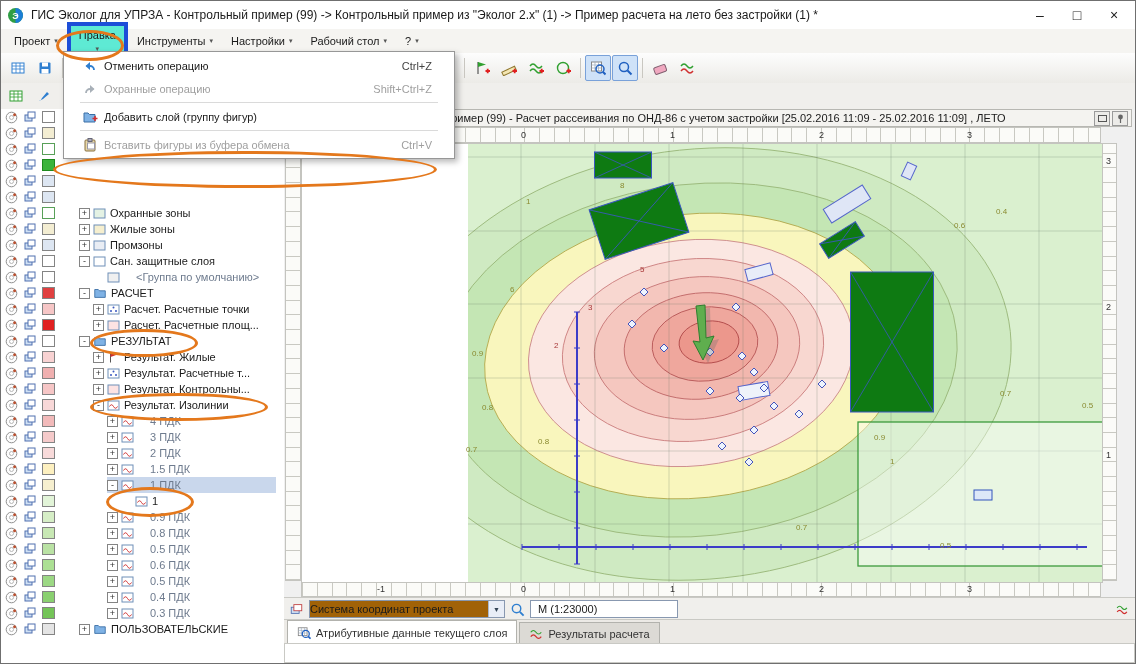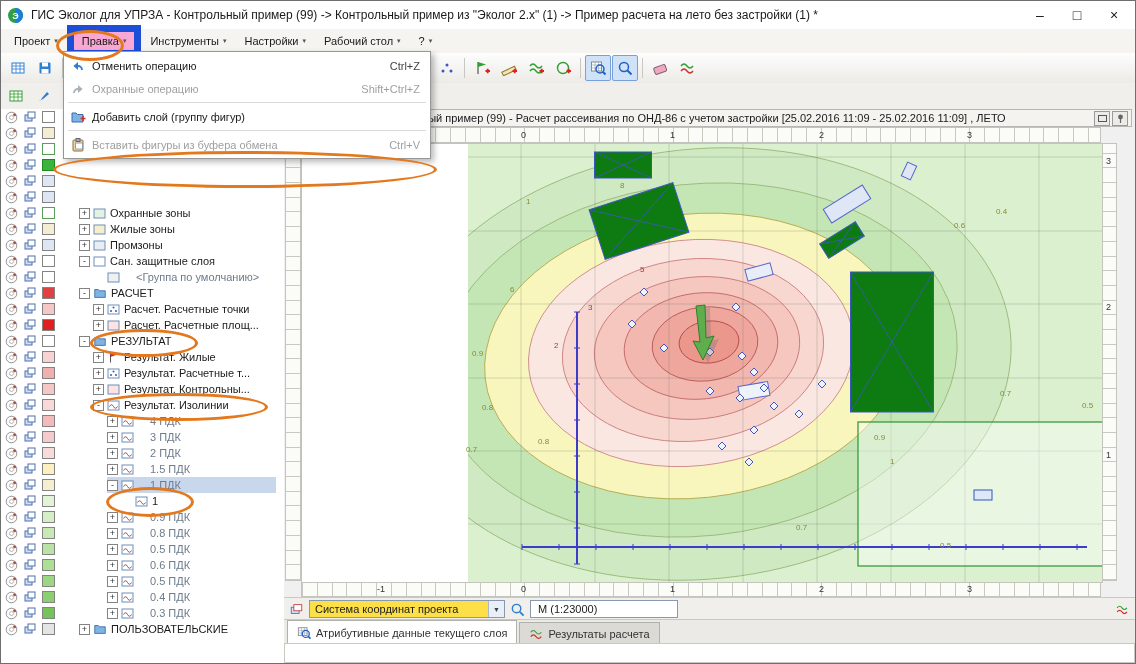--- a/index.html
+++ b/index.html
@@ -9,21 +9,21 @@
   
   .titlebar{position:absolute;left:0;top:0;right:0;height:28px;background:#ffffff;
             border-bottom:1px solid #d8d8d8;display:flex;align-items:center;padding:0 6px;gap:7px;}
   .title-text{font-size:12px;flex:1;white-space:nowrap;overflow:hidden;}
   .winbtn{width:30px;height:22px;display:flex;align-items:center;justify-content:center;
           font-size:14px;color:#222;cursor:default;}
   
   .menubar{position:absolute;left:0;top:28px;right:0;height:24px;background:#f5f4f1;
            border-bottom:1px solid #dcdcd8;display:flex;align-items:center;padding-left:4px;}
   .menu-item{padding:3px 8px;display:flex;align-items:center;gap:4px;border:1px solid transparent;}
-  .menu-item.active{background:#f9a8d4;border:7px solid #1d4ed8;}
+  .menu-item.active{background:#5eead4;border:4px solid #1d4ed8;flex-direction:column;}
   .menu-item .arr{font-size:7px;color:#555;}
   
   .toolbar{position:absolute;left:0;top:52px;right:0;height:30px;
            background:linear-gradient(#fdfdfd,#ecebe7);border-bottom:1px solid #cfcdc7;
            display:flex;align-items:center;padding-left:4px;gap:1px;}
   .tbtn{width:24px;height:24px;display:flex;align-items:center;justify-content:center;border:1px solid transparent;border-radius:2px;}
   .tbtn.sel{background:#cfe2f8;border:1px solid #79a1d9;}
   .tsep{width:1px;height:20px;background:#c9c7c1;margin:0 3px;}
   .toolbar2{position:absolute;left:0;top:82px;right:0;height:26px;background:#f0efec;
             border-bottom:1px solid #dddcd7;display:flex;align-items:center;padding-left:2px;gap:2px;}
@@ -50,36 +50,36 @@
   .mh-btn{width:14px;height:13px;border:1px solid #9a9a9a;background:#ecebe8;margin-left:2px;
           display:flex;align-items:center;justify-content:center;}
   .ruler{position:absolute;background:#fbfbf8;border:1px solid #c4c4bf;box-sizing:border-box;}
   .ruler.h{background-image:repeating-linear-gradient(90deg,#c9c9c2 0 1px,transparent 1px 14.83px);}
   .ruler.v{background-image:repeating-linear-gradient(0deg,#c9c9c2 0 1px,transparent 1px 14.7px);}
   .rnum{position:absolute;font-size:9px;color:#333;}
   #map-canvas{position:absolute;left:17px;top:34px;width:800px;height:438px;background:#fff;
               border:1px solid #c4c4bf;box-sizing:content-box;}
   .statusbar{position:absolute;left:0;top:488px;right:0;height:22px;background:#f0efec;
              border-top:1px solid #c9c9c4;display:flex;align-items:center;padding:0 5px;gap:5px;}
-  .combo{height:18px;border:1px solid #8898b0;background:#fde047;display:flex;align-items:center;
-         padding-left:5px;box-sizing:border-box;}
+  .combo{height:18px;border:1px solid #8898b0;background:#a16207;display:flex;align-items:center;
+         box-sizing:border-box;}
   .combo .cbarrow{width:15px;height:16px;margin-left:auto;background:#e9eef7;border-left:1px solid #aab8cc;
                   display:flex;align-items:center;justify-content:center;font-size:7px;color:#345;}
   .scalebox{height:18px;border:1px solid #8898b0;background:#fff;display:flex;align-items:center;
             padding:0 7px;box-sizing:border-box;}
   .tabbar{position:absolute;left:0;top:510px;right:0;height:24px;background:#eceae6;
           border-top:1px solid #c9c9c4;display:flex;align-items:flex-end;padding-left:3px;gap:2px;}
   .tab{height:21px;display:flex;align-items:center;gap:5px;padding:0 9px;background:#dcdad5;
        border:1px solid #b2b2ad;border-bottom:none;color:#333;}
   .tab.active{background:#ffffff;height:23px;}
   .bottom-content{position:absolute;left:0;top:534px;right:0;bottom:0;background:#ffffff;
                   border:1px solid #c9c9c4;box-sizing:border-box;}
   
   .editmenu{position:absolute;left:62px;top:50px;width:366px;background:#ffffff;border:1px solid #979797;
-            box-shadow:3px 3px 6px rgba(0,0,0,.28);z-index:200;padding:2px 0;}
+            box-shadow:3px 3px 6px rgba(0,0,0,.28);z-index:200;padding:2px 12px;}
   .emi{height:23px;display:flex;align-items:center;padding-right:10px;}
   .emi .ico{width:28px;display:flex;justify-content:center;flex:none;}
   .emi .sc{margin-left:auto;color:#444;}
   .emi.disabled,.emi.disabled .sc{color:#9f9f9f;}
   .emsep{height:1px;background:#dadada;margin:2px 4px;}
   
   .ann{position:absolute;border:3px solid #e4781c;border-radius:50%;z-index:300;pointer-events:none;}
 </style>
 </head>
 <body>

